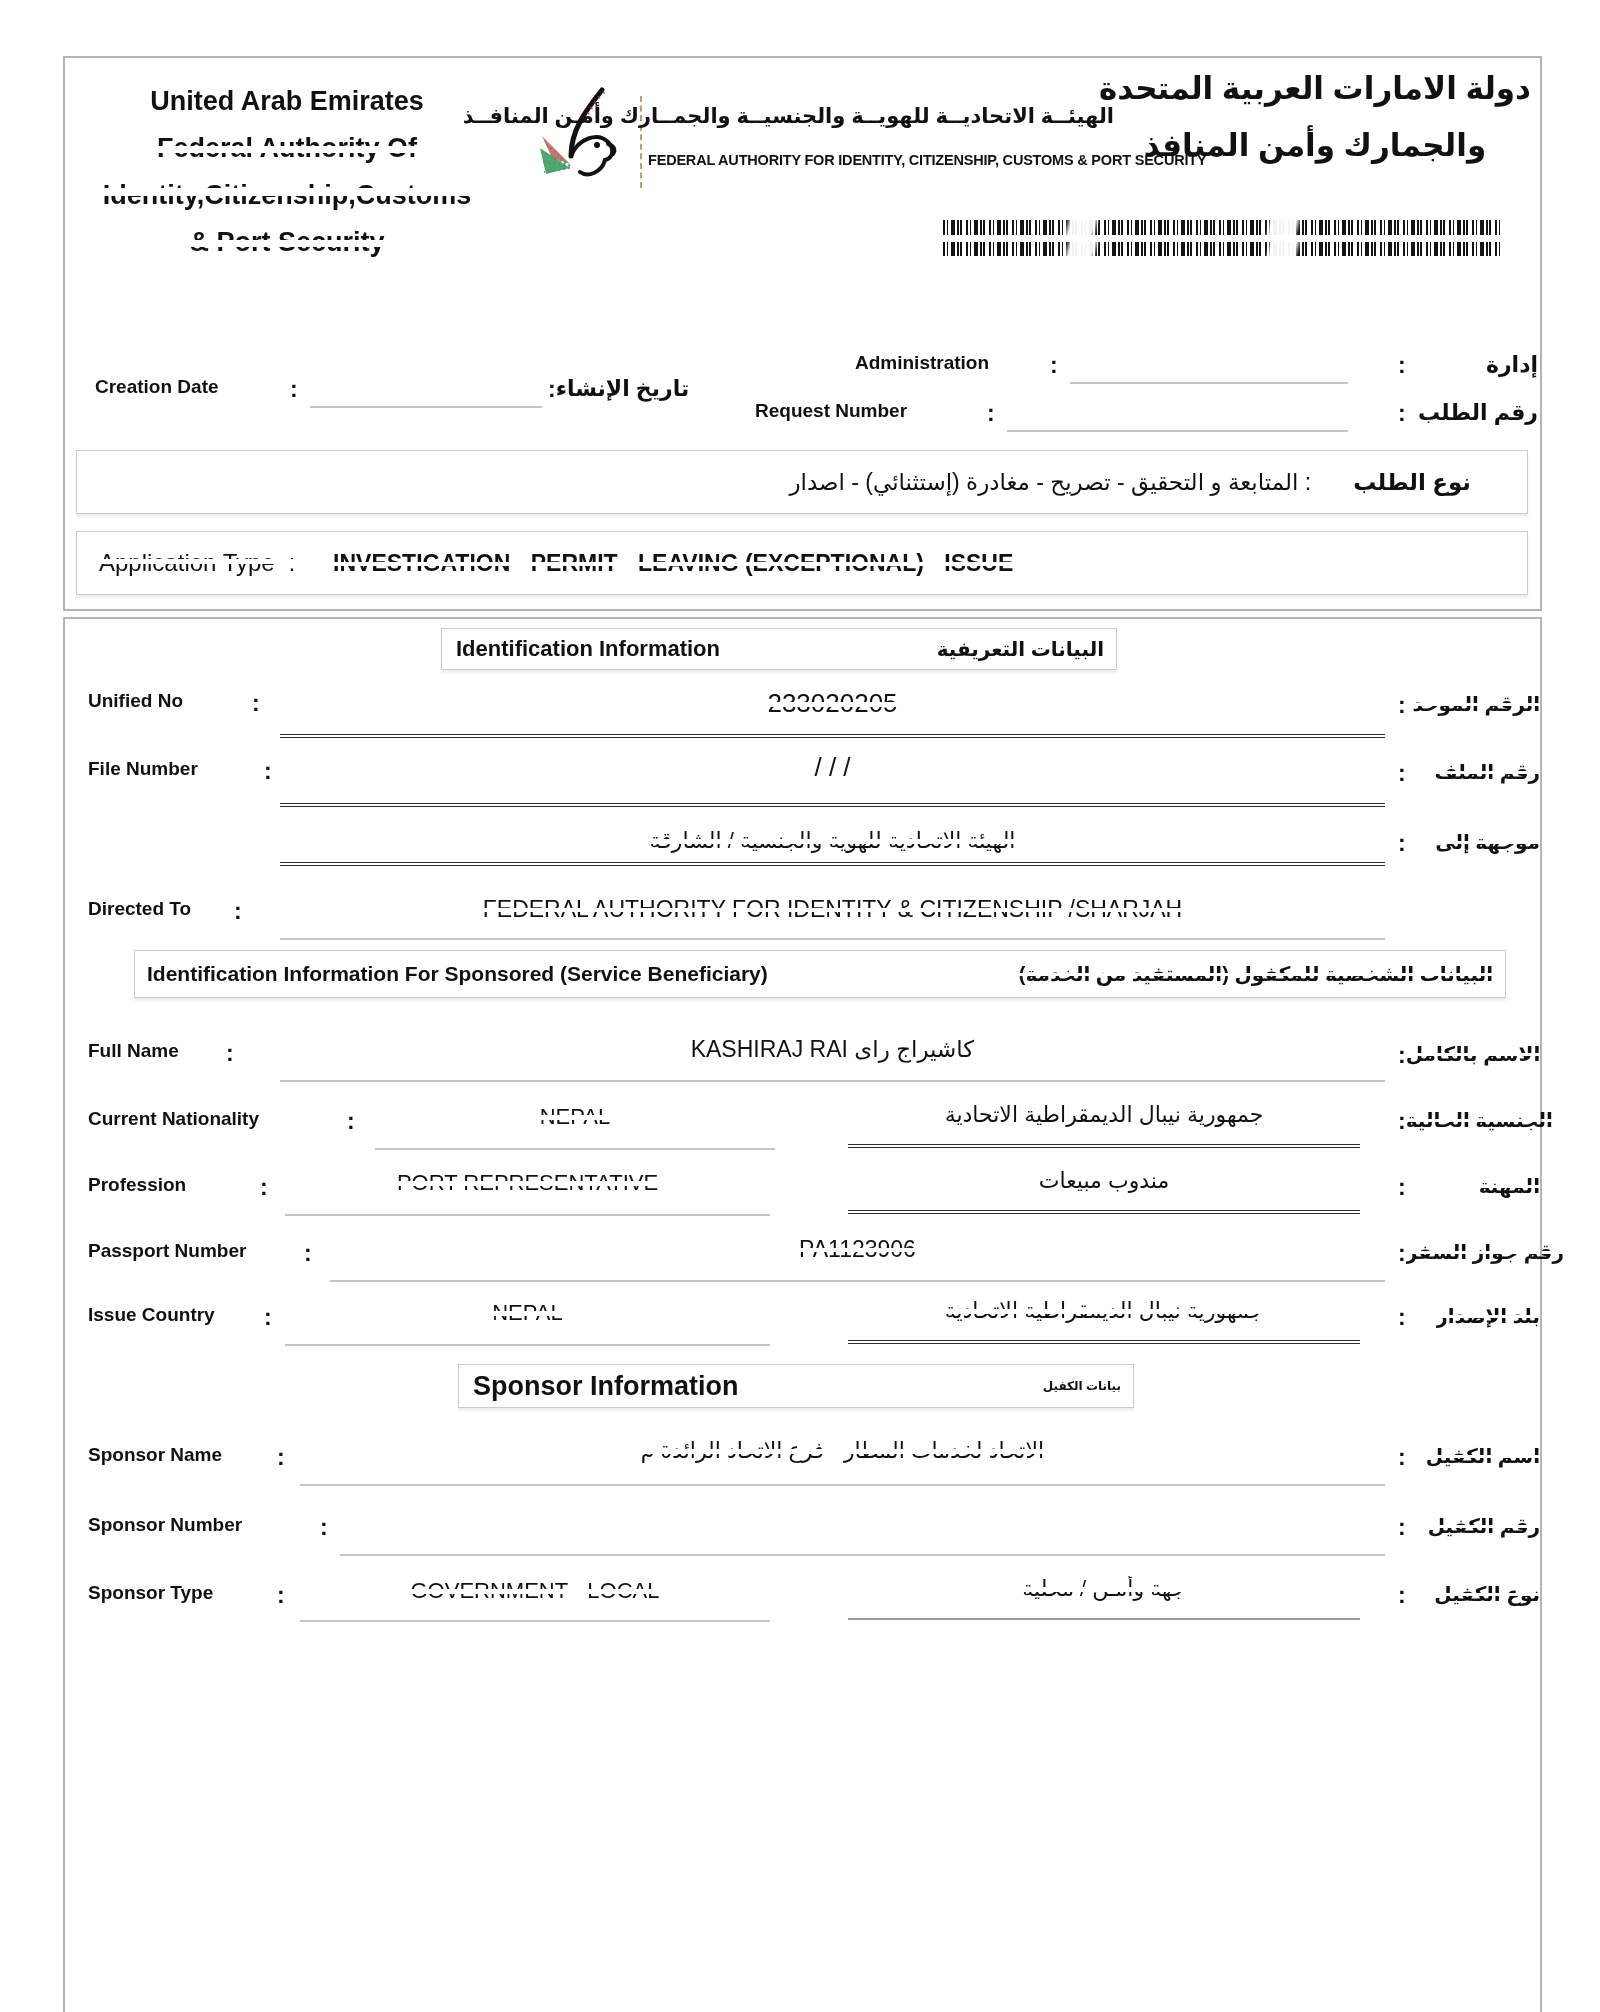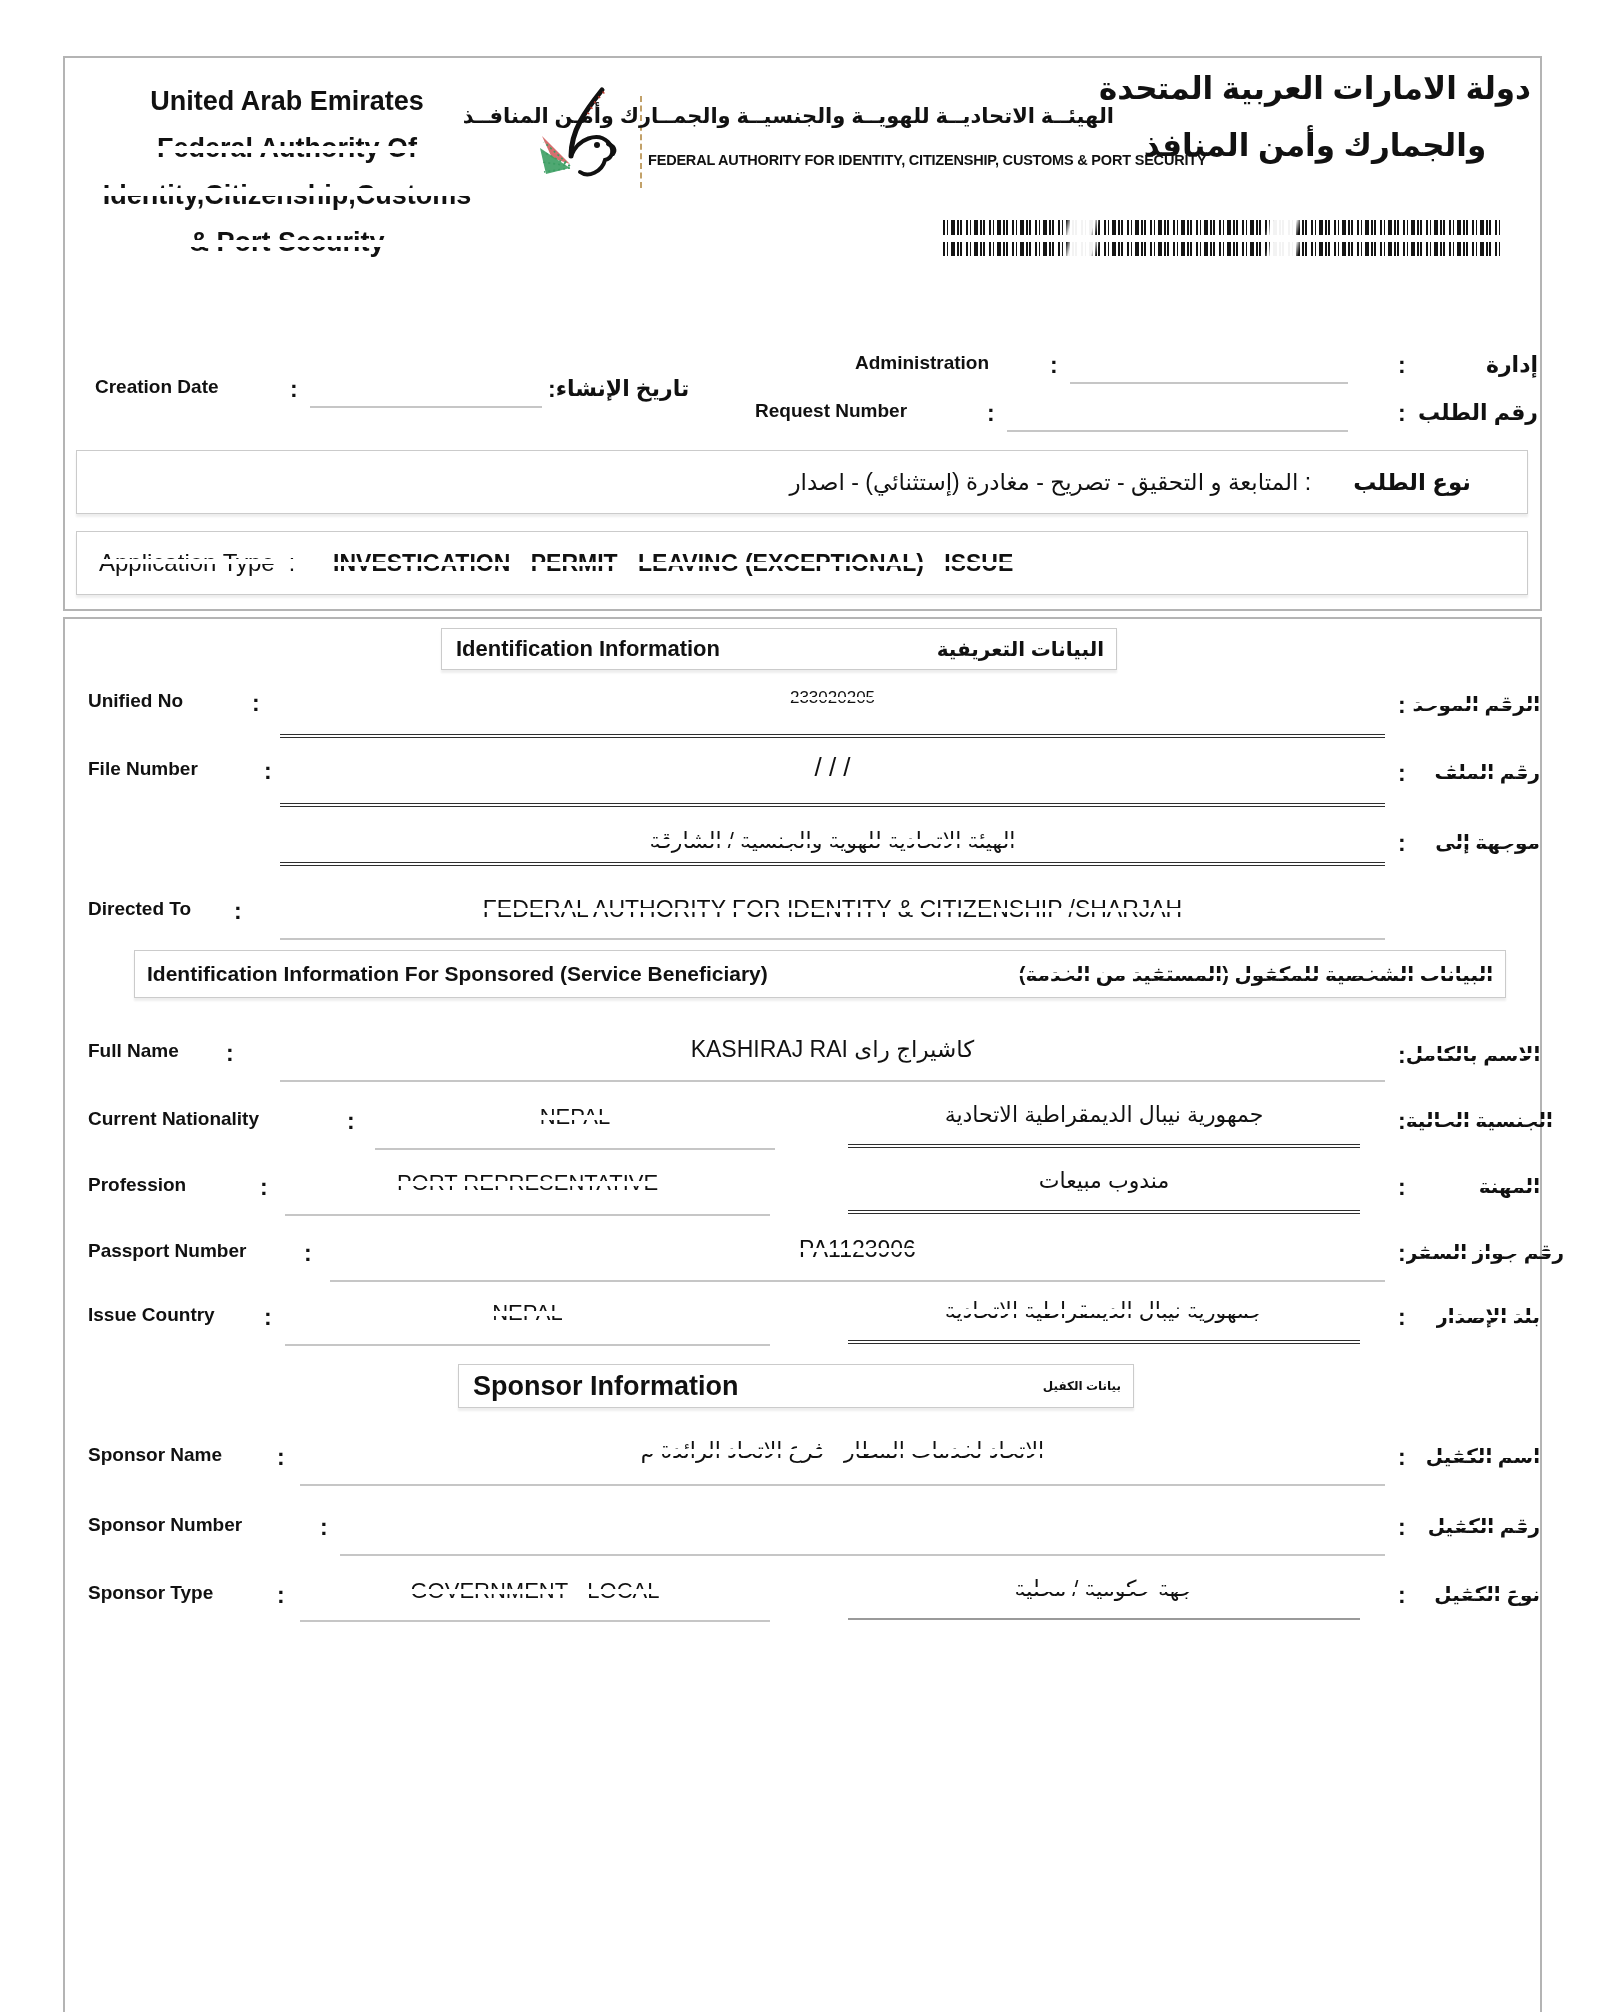--- a/index.html
+++ b/index.html
@@ -120,21 +120,21 @@
     </div>
   </div>
 
   <div class="secbox" style="left:441px;top:628px;width:674px;height:40px;padding:0;">
     <span class="lbl" style="font-size:22px;padding-left:14px;">Identification Information</span>
     <span class="ar" style="font-weight:700;font-size:20px;padding-right:12px;">البيانات التعريفية</span>
   </div>
 
   <div class="abs lbl" style="left:88px;top:690px;">Unified No</div>
   <div class="abs colon" style="left:252px;top:690px;">:</div>
-  <div class="abs val cut" style="left:280px;top:688px;width:1105px;font-size:17px;">233020205</div>
+  <div class="abs val cut" style="left:280px;top:688px;width:1105px;font-size:26px;">233020205</div>
   <div class="abs ul-dark" style="left:280px;top:734px;width:1105px;"></div>
   <div class="abs rlbl" style="left:1398px;top:692px;width:142px;">
     <span class="colon">:</span>
     <span class="ar cut">الرقم الموحد</span>
   </div>
 
   <div class="abs lbl" style="left:88px;top:758px;">File Number</div>
   <div class="abs colon" style="left:264px;top:758px;">:</div>
   <div class="abs val" style="left:280px;top:752px;width:1105px;font-size:26px;">/ / /</div>
   <div class="abs ul-dark" style="left:280px;top:803px;width:1105px;"></div>
@@ -231,20 +231,20 @@
   <div class="abs ul-light" style="left:340px;top:1554px;width:1045px;"></div>
   <div class="abs rlbl" style="left:1398px;top:1514px;width:142px;">
     <span class="colon">:</span>
     <span class="ar cut">رقم الكفيل</span>
   </div>
 
   <div class="abs lbl" style="left:88px;top:1582px;">Sponsor Type</div>
   <div class="abs colon" style="left:277px;top:1582px;">:</div>
   <div class="abs val cut" style="left:300px;top:1578px;width:470px;">GOVERNMENT - LOCAL</div>
   <div class="abs ul-light" style="left:300px;top:1620px;width:470px;"></div>
-  <div class="abs val ar cut" style="left:848px;top:1576px;width:512px;">جهة حكومية / محلية</div>
+  <div class="abs val ar cut" style="left:848px;top:1576px;width:512px;">جهة وأمـن / محلية</div>
   <div class="abs ul-med" style="left:848px;top:1618px;width:512px;"></div>
   <div class="abs rlbl" style="left:1398px;top:1582px;width:142px;">
     <span class="colon">:</span>
     <span class="ar cut">نوع الكفيل</span>
   </div>
 
 </div>
 
 </body></html>

